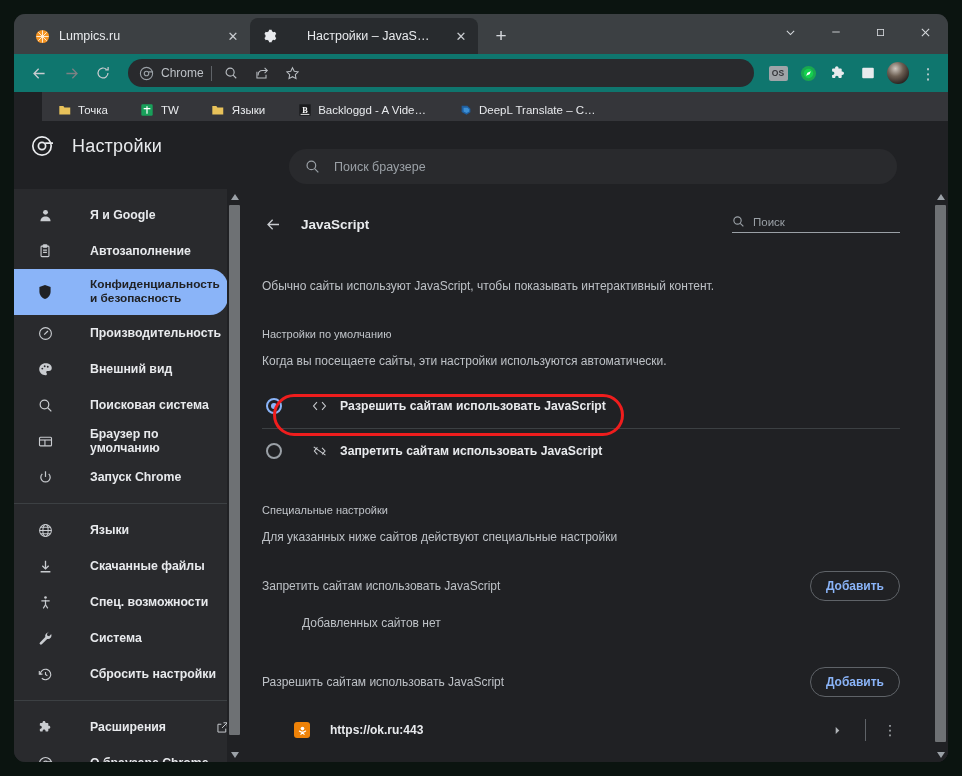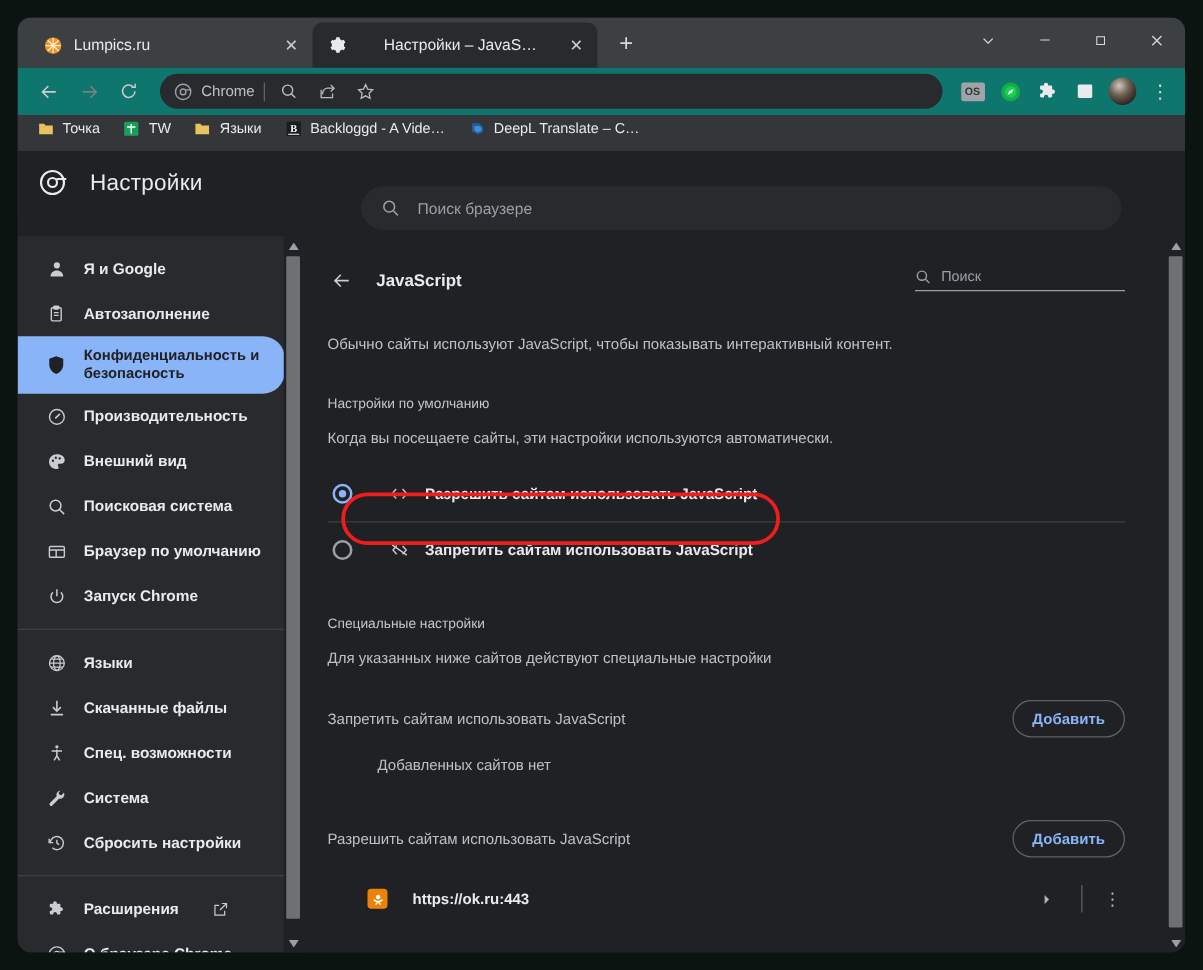--- a/index.html
+++ b/index.html
@@ -116,23 +116,24 @@
     width: 28px; height: 28px;
     display: flex; align-items: center; justify-content: center;
     border-radius: 50%;
   }
 
   
   .bookmarks {
     height: 29px;
     background: #35363a;
     display: flex;
-    align-items: flex-start;
+    align-items: flex-end;
     padding: 0 8px;
-    gap: 4px;
+    gap: 18px;
+    margin-left: 28px;
   }
   .bm {
     height: 22px;
     display: flex;
     align-items: center;
     gap: 6px;
     padding: 0 7px;
     border-radius: 4px;
     font-size: 11.5px;
     color: #e8eaed;
@@ -181,21 +182,21 @@
     height: 100%;
     background: #292a2d;
     overflow: hidden;
   }
   .sidelist { padding-top: 8px; }
   .side-item {
     height: 36px;
     display: flex;
     align-items: center;
     padding-left: 22px;
-    gap: 13px;
+    gap: 36px;
     font-size: 12.3px;
     font-weight: 700;
     color: #e8eaed;
     border-radius: 0 18px 18px 0;
     margin-right: 14px;
   }
   .side-item .si-ico { width:18px; height:18px; flex:0 0 18px; display:flex;align-items:center;justify-content:center; color:#c9ccd0;}
   .side-item.selected {
     background: #8ab4f8;
     color: #202124;
@@ -724,21 +725,21 @@
             <span style="display:flex;color:#9aa0a6;">
               <svg width="13" height="13" viewBox="0 0 16 16" fill="none" stroke="currentColor" stroke-width="1.4">
                   <circle cx="6.8" cy="6.8" r="4.5"></circle>
                   <line x1="10.2" y1="10.2" x2="14" y2="14"></line>
                 </svg>
             </span>
             <span class="ph">Поиск</span>
           </span>
         </div>
 
-        <div class="para" style="margin-top:25px;">Обычно сайты используют JavaScript, чтобы показывать интерактивный контент.</div>
+        <div class="para" style="margin-top:36px;">Обычно сайты используют JavaScript, чтобы показывать интерактивный контент.</div>
 
         <div class="sec-title" style="margin-top:33px;">Настройки по умолчанию</div>
         <div class="para" style="margin-top:12px;">Когда вы посещаете сайты, эти настройки используются автоматически.</div>
 
         <div style="margin-top:14px;">
           <div class="radio-row">
             <span class="radio on"></span>
             <span class="radio-ico">
               <svg width="17" height="14" viewBox="0 0 20 16" fill="none" stroke="currentColor" stroke-width="1.3">
                   <path d="M7 3.5L3 8l4 4.5"></path>

